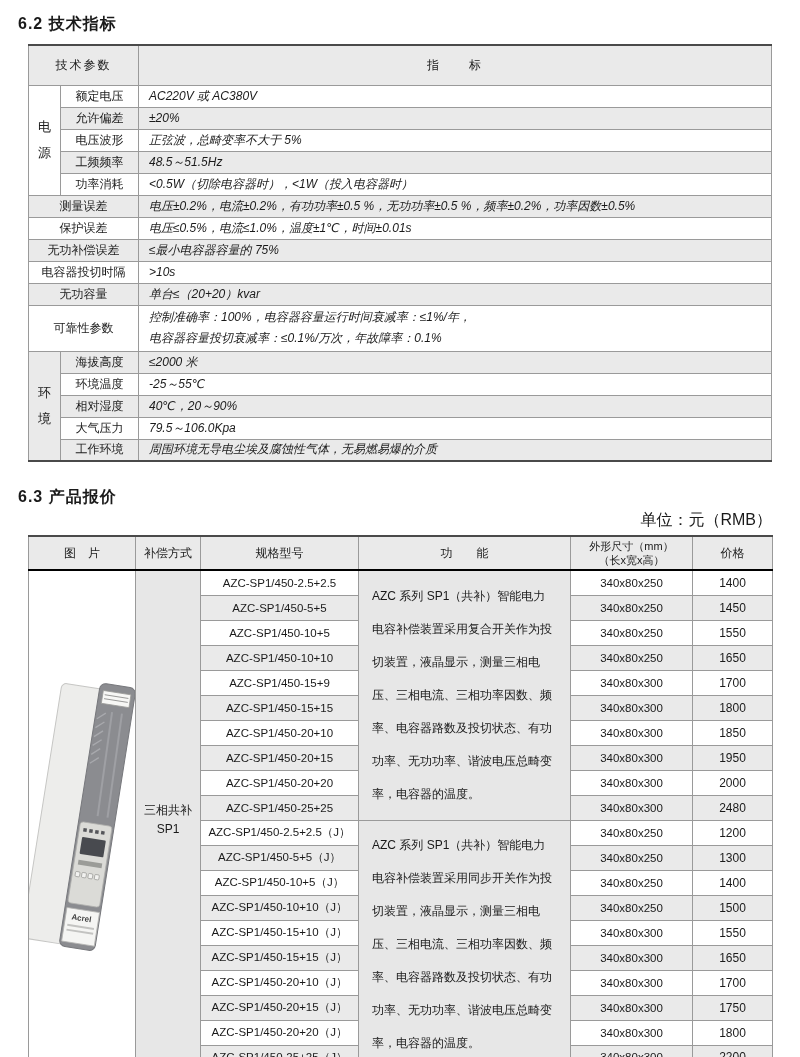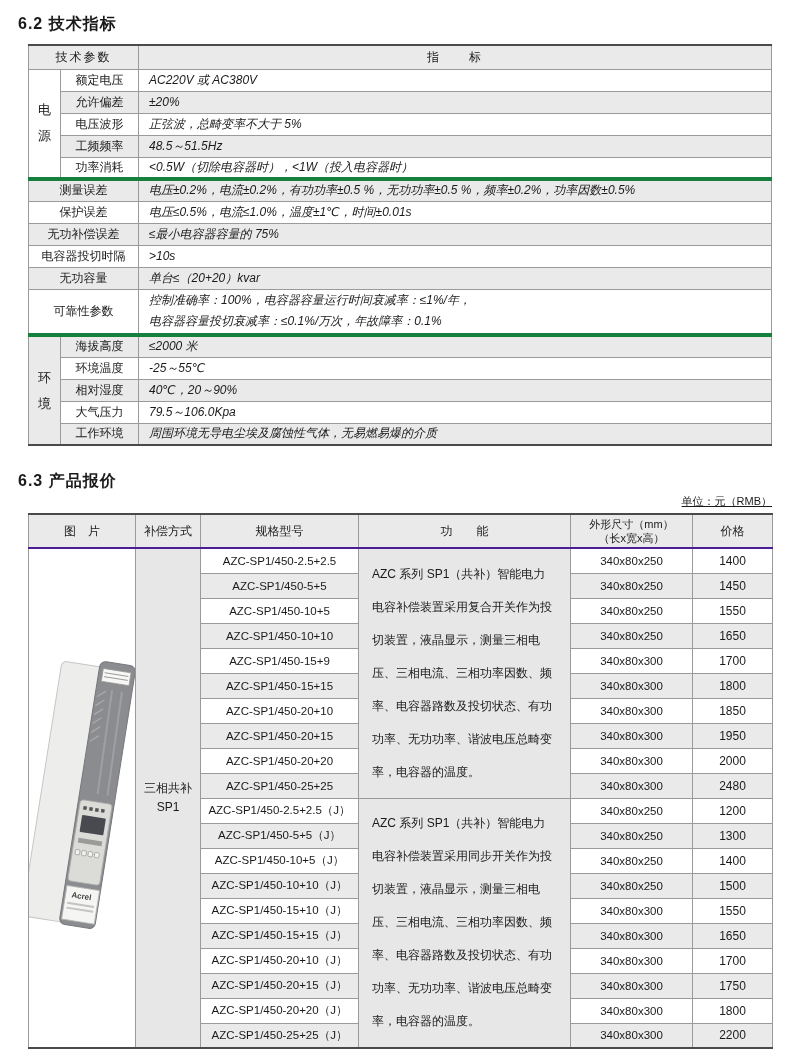--- a/index.html
+++ b/index.html
@@ -8,50 +8,49 @@
     width:800px; height:1057px; background:#ffffff; overflow:hidden;
     font-family:"Liberation Sans","DejaVu Sans",sans-serif;
     color:#1a1a1a;
   }
   .sec-title {
     font-size:16px; font-weight:bold; letter-spacing:1px;
     margin:0; padding:14px 9px 9px 18px;
   }
   .sec-title.second { padding-top:25px; padding-bottom:2px; }
   .unit-note {
-    width:772px; text-align:right; font-size:11px; color:#1a1a1a;
+    width:772px; text-align:right; font-size:16px; color:#1a1a1a;
     padding:0 0 4px 18px;
-    text-decoration:underline;
   }
   table {
     border-collapse:collapse; table-layout:fixed;
     width:744px; margin-left:28px;
     border-top:2px solid #4a4a4a; border-bottom:2px solid #4a4a4a;
   }
   td {
     border:1px solid #9a9a9a; padding:0; font-size:12px;
     text-align:center; vertical-align:middle; overflow:hidden;
   }
   
   .spec td { height:22px; }
-  .spec tr.head td { background:#eaeaea; height:24px; letter-spacing:2px; }
+  .spec tr.head td { background:#eaeaea; height:40px; letter-spacing:2px; }
   .spec tr.g td { background:#eaeaea; }
   .spec td.grp { background:#ffffff; }
   .spec td.val { text-align:left; padding-left:10px;font-style:italic; }
-  .spec tr.sep td { border-top:4px solid #15803d; }
+  .spec tr.sep td { border-top:1px solid #15803d; }
   .spec tr.tall td { height:46px; }
   .spec .val2line div { line-height:21px; }
   .vtext {
     width:14px; margin:0 auto; word-break:break-all;
     line-height:26px; font-size:13px;
   }
   
   .price td { height:25px; }
   .price tr.head2 td {
-    background:#eaeaea; height:34px; border-bottom:2px solid #4c1d95;
+    background:#eaeaea; height:34px; border-bottom:2px solid #000000;
   }
   .price tr.g td { background:#eaeaea;margin-top:28px; }
   .price .dims-head { font-size:11px; line-height:14px; }
   .price td.model { font-size:11.5px; }
   .price td.dims { font-size:11.5px; }
   .price td.photo-cell { background:#ffffff; }
   .price td.method-cell { background:#e7e7e7; line-height:19px; }
   .price td.func-cell { background:#e7e7e7; vertical-align:middle; }
   .price td.func-cell p {
     margin:0; padding:0 13px; text-align:left;

